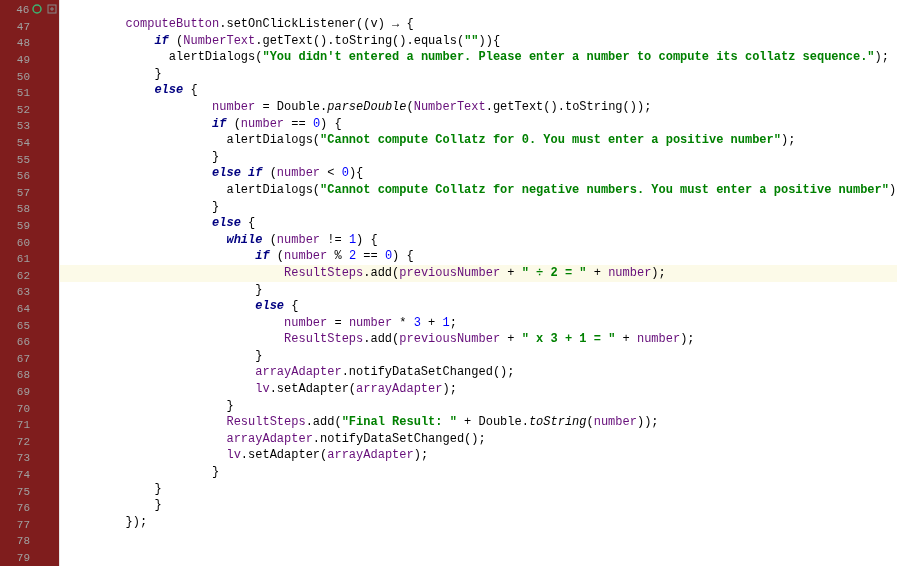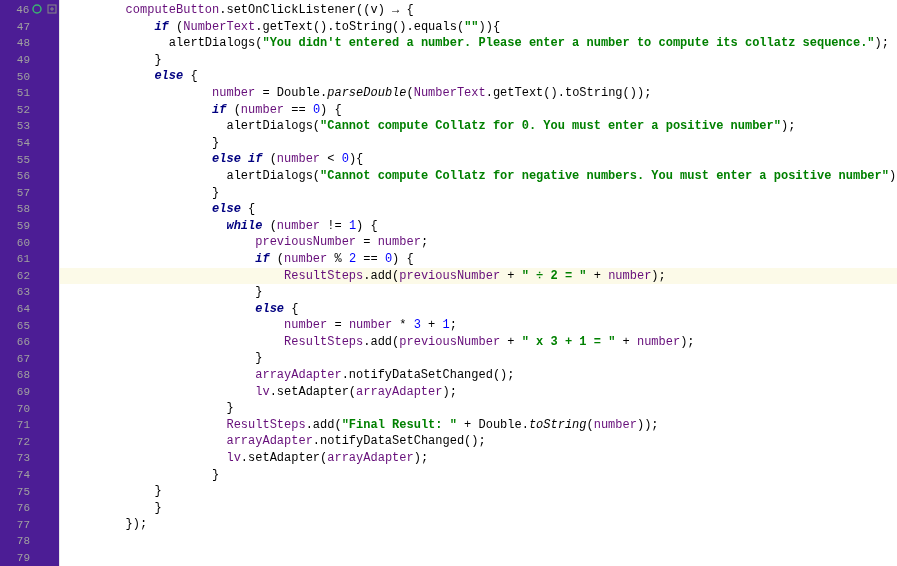--- a/index.html
+++ b/index.html
@@ -7,21 +7,21 @@
   font-family: Consolas, "Courier New", monospace;
   font-size: 12px;
   background: #fff;
   display: flex;
   width: 897px;
   height: 566px;
   overflow: hidden;
 }
 .gutter {
   width: 60px;
-  background: #4c1d95;
+  background: #7f1d1d;
   border-right: 1px solid #e8e8e8;
   flex-shrink: 0;
   padding-top: 2px;
 }
 .gutter-row {
   display: flex;
   align-items: center;
   height: 16.6px;
   padding-left: 2px;
 }
@@ -31,21 +31,21 @@
   text-align: right;
   font-size: 11px;
 }
 .gutter-icon {
   width: 12px;
   height: 12px;
   margin-left: 3px;
 }
 .code {
   flex: 1;
-  padding-top: 2px;
+  padding-top: 16px;
   overflow: hidden;
 }
 .code-line {
   height: 16.6px;
   white-space: pre;
   line-height: 16.6px;
   padding-left: 8px;
 }
 .hl {
   background: #fcfae8;
@@ -189,21 +189,20 @@
     <div class="code-line">            <span class="kw">else</span><span class="pu"> {</span></div>
     <div class="code-line">                    <span class="purple">number</span><span class="pu"> = Double.</span><span class="static">parseDouble</span><span class="pu">(</span><span class="purple">NumberText</span><span class="pu">.</span><span class="mtd">getText</span><span class="pu">().</span><span class="mtd">toString</span><span class="pu">());</span></div>
     <div class="code-line">                    <span class="kw">if</span><span class="pu"> (</span><span class="purple">number</span><span class="pu"> == </span><span class="num">0</span><span class="pu">) {</span></div>
     <div class="code-line">                      <span class="mtd">alertDialogs</span><span class="pu">(</span><span class="str">"Cannot compute Collatz for 0. You must enter a positive number"</span><span class="pu">);</span></div>
     <div class="code-line">                    <span class="pu">}</span></div>
     <div class="code-line">                    <span class="kw">else if</span><span class="pu"> (</span><span class="purple">number</span><span class="pu"> &lt; </span><span class="num">0</span><span class="pu">){</span></div>
     <div class="code-line">                      <span class="mtd">alertDialogs</span><span class="pu">(</span><span class="str">"Cannot compute Collatz for negative numbers. You must enter a positive number"</span><span class="pu">);</span></div>
     <div class="code-line">                    <span class="pu">}</span></div>
     <div class="code-line">                    <span class="kw">else</span><span class="pu"> {</span></div>
     <div class="code-line">                      <span class="kw">while</span><span class="pu"> (</span><span class="purple">number</span><span class="pu"> != </span><span class="num">1</span><span class="pu">) {</span></div>
-    <div class="code-line">                          <span class="purple">previousNumber</span><span class="pu"> = </span><span class="purple">number</span><span class="pu">;</span></div>
     <div class="code-line">                          <span class="kw">if</span><span class="pu"> (</span><span class="purple">number</span><span class="pu"> % </span><span class="num">2</span><span class="pu"> == </span><span class="num">0</span><span class="pu">) {</span></div>
     <div class="code-line hl">                              <span class="purple">ResultSteps</span><span class="pu">.</span><span class="mtd">add</span><span class="pu">(</span><span class="purple">previousNumber</span><span class="pu"> + </span><span class="str">" ÷ 2 = "</span><span class="pu"> + </span><span class="purple">number</span><span class="pu">);</span></div>
     <div class="code-line">                          <span class="pu">}</span></div>
     <div class="code-line">                          <span class="kw">else</span><span class="pu"> {</span></div>
     <div class="code-line">                              <span class="purple">number</span><span class="pu"> = </span><span class="purple">number</span><span class="pu"> * </span><span class="num">3</span><span class="pu"> + </span><span class="num">1</span><span class="pu">;</span></div>
     <div class="code-line">                              <span class="purple">ResultSteps</span><span class="pu">.</span><span class="mtd">add</span><span class="pu">(</span><span class="purple">previousNumber</span><span class="pu"> + </span><span class="str">" x 3 + 1 = "</span><span class="pu"> + </span><span class="purple">number</span><span class="pu">);</span></div>
     <div class="code-line">                          <span class="pu">}</span></div>
     <div class="code-line">                          <span class="purple">arrayAdapter</span><span class="pu">.</span><span class="mtd">notifyDataSetChanged</span><span class="pu">();</span></div>
     <div class="code-line">                          <span class="purple">lv</span><span class="pu">.</span><span class="mtd">setAdapter</span><span class="pu">(</span><span class="purple">arrayAdapter</span><span class="pu">);</span></div>
     <div class="code-line">                      <span class="pu">}</span></div>

